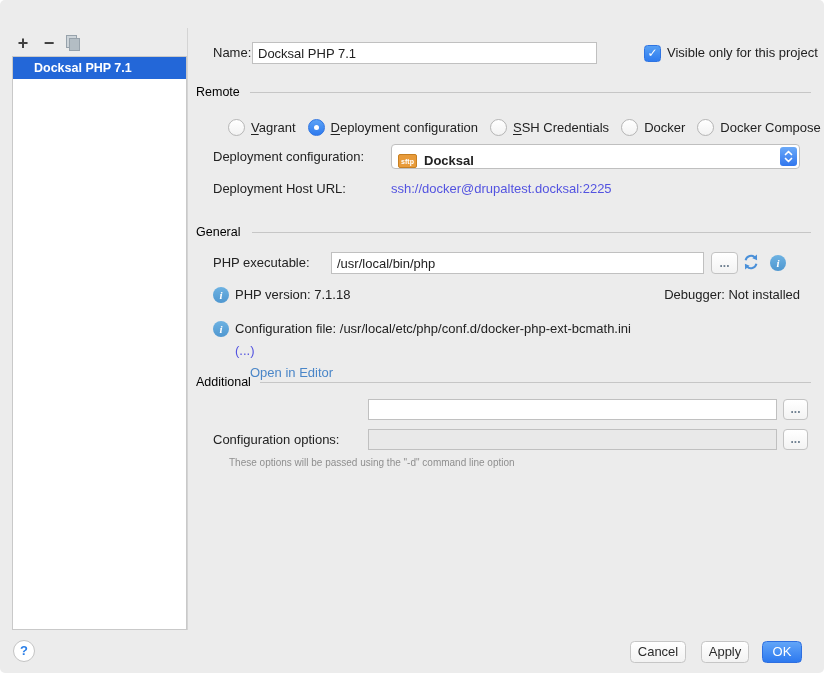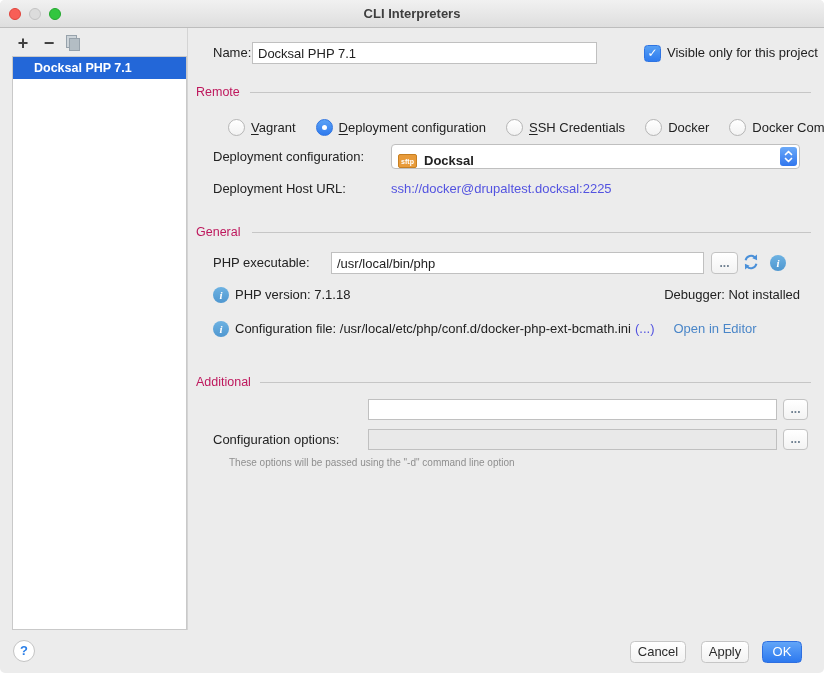--- a/index.html
+++ b/index.html
@@ -46,41 +46,41 @@
     font-weight:bold; font-size:12.5px; padding-left:21px;
     white-space:nowrap; overflow:hidden;
   }
   
   .lbl { position:absolute; height:20px; line-height:20px; white-space:nowrap; }
   .field {
     position:absolute; background:#ffffff; border:1px solid #c0c0c0;
     font-family:inherit; font-size:13px; color:#222; padding:0 5px; outline:none;
   }
   .field.disabled { background:#e9e9e9; }
-  .section-label { position:absolute; font-size:12.5px; color:#be185d; height:16px; line-height:16px; }
+  .section-label { position:absolute; font-size:12.5px; color:#000000; height:16px; line-height:16px; }
   .section-line { position:absolute; height:1px; background:#c6c6c6; }
   .browse-btn {
     position:absolute; background:linear-gradient(#ffffff,#f3f3f3); border:1px solid #c3c3c3;
     border-radius:4px; color:#6e7f90; font-size:12px; font-weight:bold;
     text-align:center; line-height:17px; cursor:default;
   }
   
   .checkbox {
     position:absolute; left:644px; top:45px; width:17px; height:17px;
     border-radius:3.5px; border:1px solid #b9b9b9; background:#ffffff;
   }
   .checkbox.on { background:linear-gradient(#56a0f5,#2f7bee); border-color:#2e74e2; }
   .checkbox.on::after {
     content:"✓"; position:absolute; left:0; top:0; width:15px; height:15px;
     color:#fff; font-size:12px; font-weight:bold; line-height:15px; text-align:center;
   }
   
   .radio-row {
     position:absolute; left:228px; top:116px; right:0; height:22px;
-    display:flex; gap:20px; align-items:center; white-space:nowrap; overflow:hidden;
+    display:flex; gap:12px; align-items:center; white-space:nowrap; overflow:hidden;
   }
   .radio-item { display:flex; align-items:center; gap:6px; flex:none; }
   .radio-circle {
     width:17px; height:17px; border-radius:50%; flex:none;
     background:linear-gradient(#ffffff,#f2f2f2); border:1px solid #b5b5b5;
   }
   .radio-circle.on { background:linear-gradient(#5ba2f6,#2e7aee); border-color:#2e74e2; position:relative; }
   .radio-circle.on::after {
     content:""; position:absolute; left:5px; top:5px; width:5px; height:5px;
     border-radius:50%; background:#ffffff;
@@ -127,26 +127,20 @@
   .btn.primary {
     background:linear-gradient(#62a5f8,#2d79ef); border:1px solid #2e6fe0; color:#ffffff;
   }
   .flexline { position:absolute; display:flex; gap:4px; height:18px; line-height:18px; white-space:nowrap; }
 </style>
 </head>
 <body>
 
 <div class="window">
 
-  <div class="titlebar">
-    <span class="light red"></span>
-    <span class="light gray"></span>
-    <span class="light green"></span>
-    <div class="title">CLI Interpreters</div>
-  </div>
 
   <div class="vdivider"></div>
   <div class="tb-icon tb-plus">+</div>
   <div class="tb-icon tb-minus">−</div>
   <div class="copy-icon">
       <span class="copy-lines"></span>
     </div>
 
   <div class="listbox">
     <div class="list-item-selected">Docksal PHP 7.1</div>
@@ -212,21 +206,21 @@
       <polygon points="3.1,16.4 2.9,10.8 7.6,12.8" fill="#4a90d9"></polygon>
     </svg>
   </span>
   <div class="info-circle" style="left:770px; top:255px;">i</div>
 
   <div class="info-circle" style="left:213px; top:287px;">i</div>
   <div class="lbl" style="left:235px; top:286px; height:18px; line-height:18px;">PHP version: 7.1.18</div>
   <div class="lbl" style="right:24px; top:286px; height:18px; line-height:18px;margin-left:44px;">Debugger: Not installed</div>
 
   <div class="info-circle" style="left:213px; top:321px;">i</div>
-  <div class="flexline" style="left:235px; top:320px;">
+  <div class="flexline" style="left:235px; top:320px;flex-direction:column;">
     <span>Configuration file: /usr/local/etc/php/conf.d/docker-php-ext-bcmath.ini</span>
     <span class="link-purple">(...)</span>
     <span class="link-blue" style="margin-left:15px;">Open in Editor</span>
   </div>
 
   <div class="section-label" style="left:196px; top:374px;">Additional</div>
   <div class="section-line" style="left:260px; top:382px; width:551px;"></div>
 
   <input class="field" style="left: 368px; top: 399px; width: 409px; height: 21px;" value="">
   <button class="browse-btn" style="left:783px; top:399px; width:25px; height:21px;">...</button>

